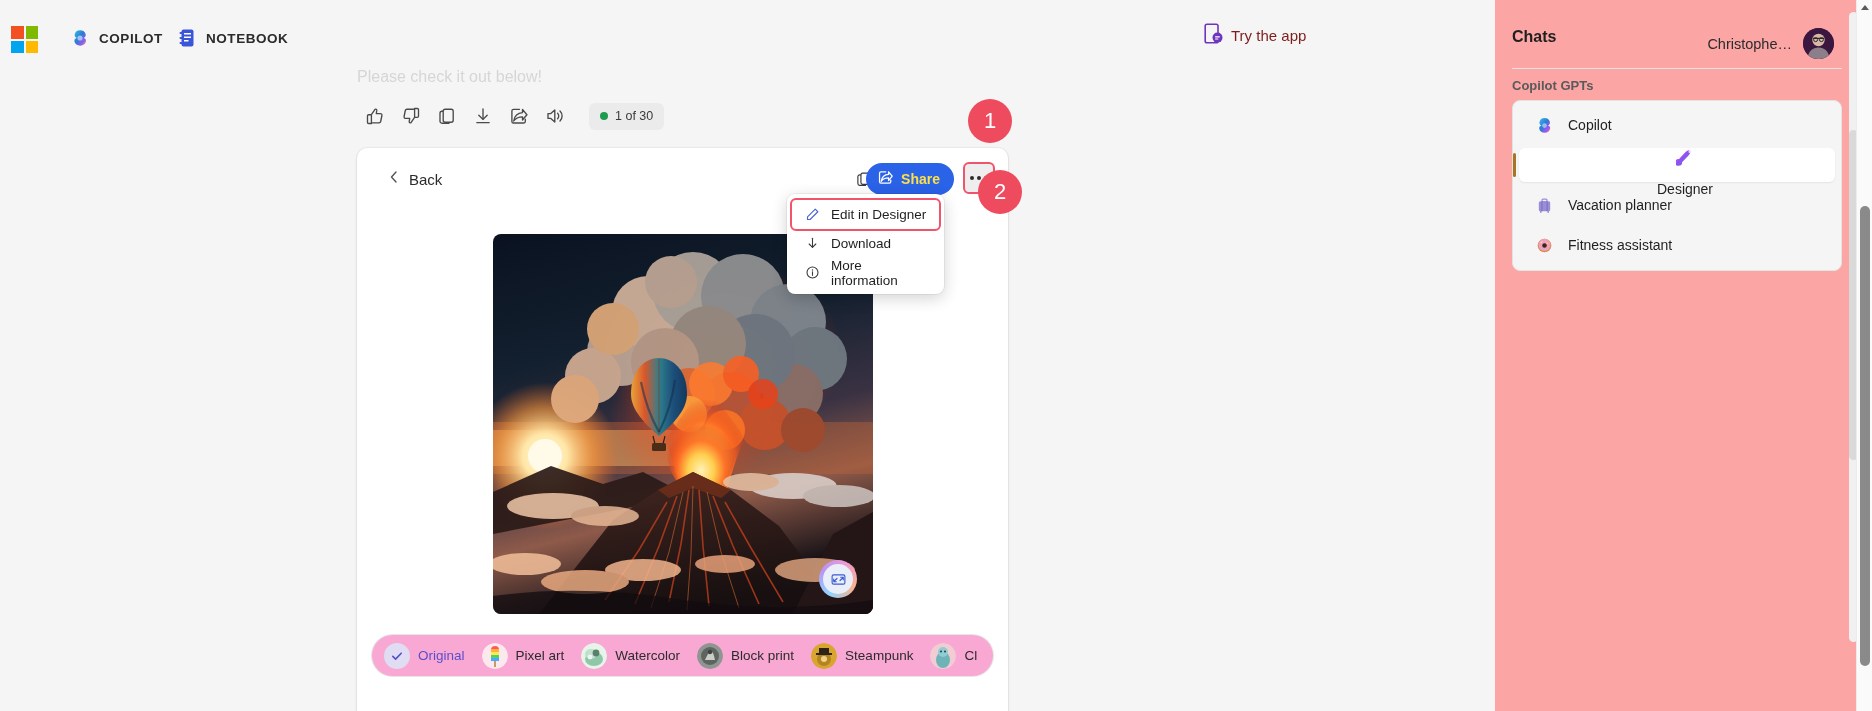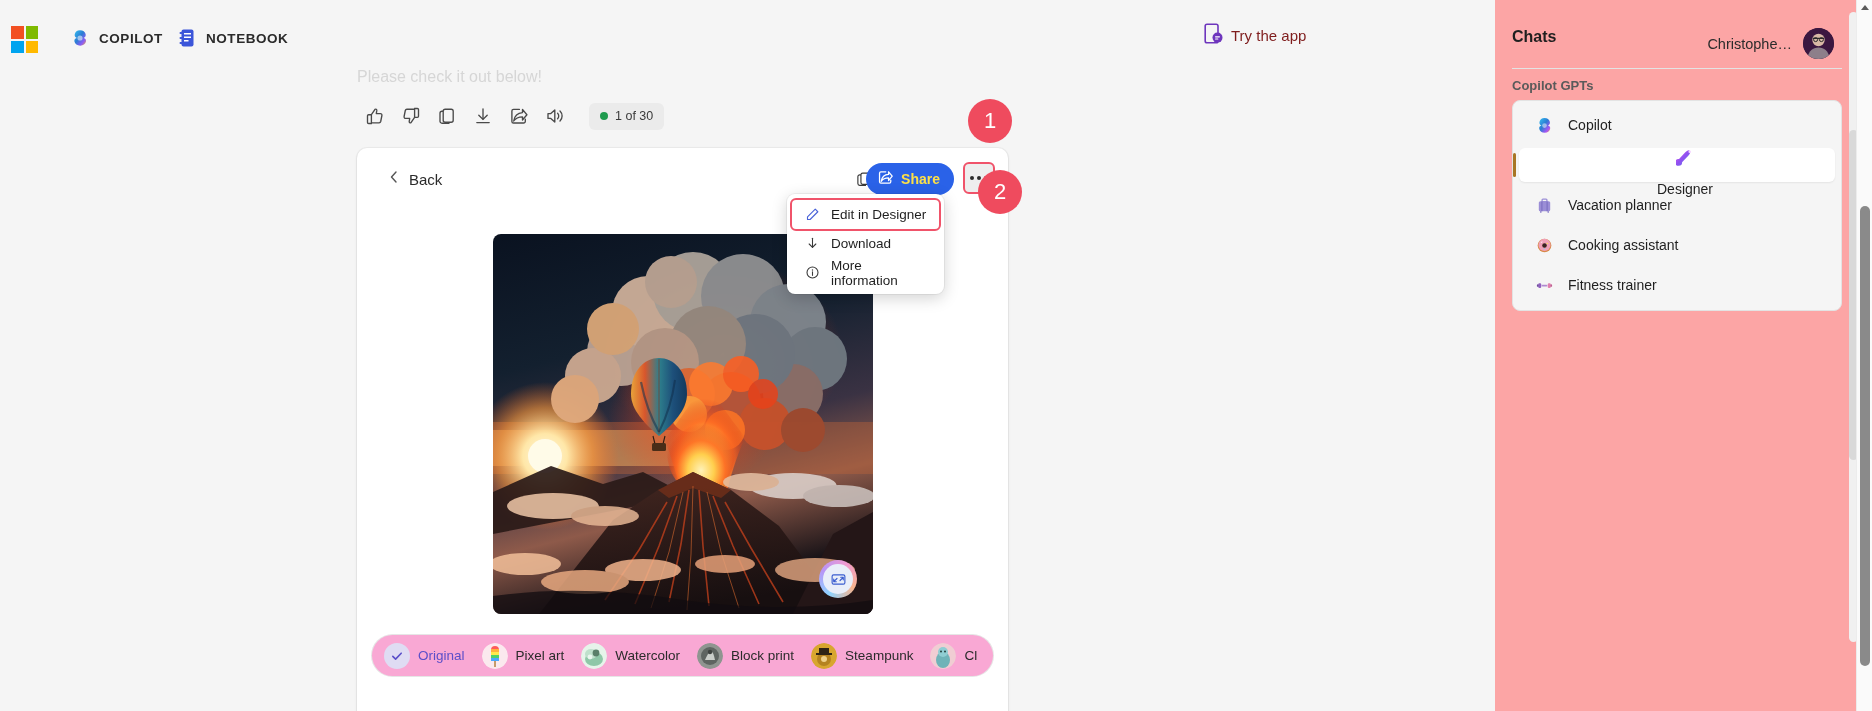--- a/index.html
+++ b/index.html
@@ -744,35 +744,23 @@
         <span class="g-icon">
           <svg width="19" height="19" viewBox="0 0 20 20">
             <circle cx="10" cy="10" r="7.2" fill="#d88a4a"></circle>
             <circle cx="10" cy="9.4" r="6.4" fill="#f0a0b8"></circle>
             <circle cx="10" cy="10" r="2.4" fill="#3a2420"></circle>
             <rect x="6" y="6" width="2" height=".9" rx=".45" fill="#fff" transform="rotate(-25 7 6.4)"></rect>
             <rect x="12" y="7.4" width="2" height=".9" rx=".45" fill="#ffe44d" transform="rotate(20 13 7.8)"></rect>
             <rect x="9" y="13" width="2" height=".9" rx=".45" fill="#6fd0f0" transform="rotate(-12 10 13.4)"></rect>
           </svg>
         </span>
-        <span>Cooking assistant</span>
-      </div>
-
-      <div class="gpt-item">
-        <span class="g-icon">
-          <svg width="19" height="19" viewBox="0 0 20 20">
-            <rect x="7" y="9.2" width="6" height="1.8" rx=".9" fill="#b08ad0"></rect>
-            <rect x="3.4" y="7.6" width="3.2" height="5" rx="1.3" fill="#9060c0"></rect>
-            <rect x="13.4" y="7.6" width="3.2" height="5" rx="1.3" fill="#e07fae"></rect>
-            <rect x="2" y="8.8" width="1.8" height="2.6" rx=".9" fill="#6f4a9c"></rect>
-            <rect x="16.2" y="8.8" width="1.8" height="2.6" rx=".9" fill="#c05f90"></rect>
-          </svg>
-        </span>
-        <span>Fitness trainer</span>
-      </div>
+        <span>Fitness assistant</span>
+      </div>
+
     </div>
 
     <div id="sb-scroll">
       <div class="thumb"></div>
     </div>
   </div>
 
   <div id="page-scroll">
     <div class="arrow-up"></div>
     <div class="thumb"></div>

